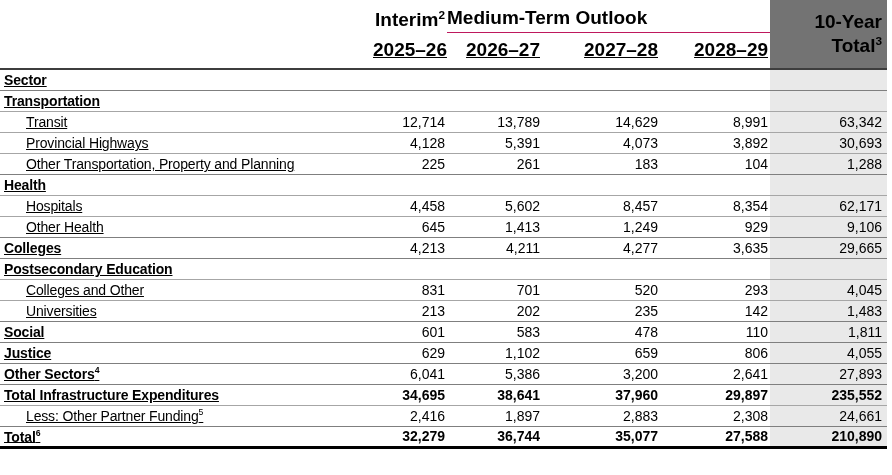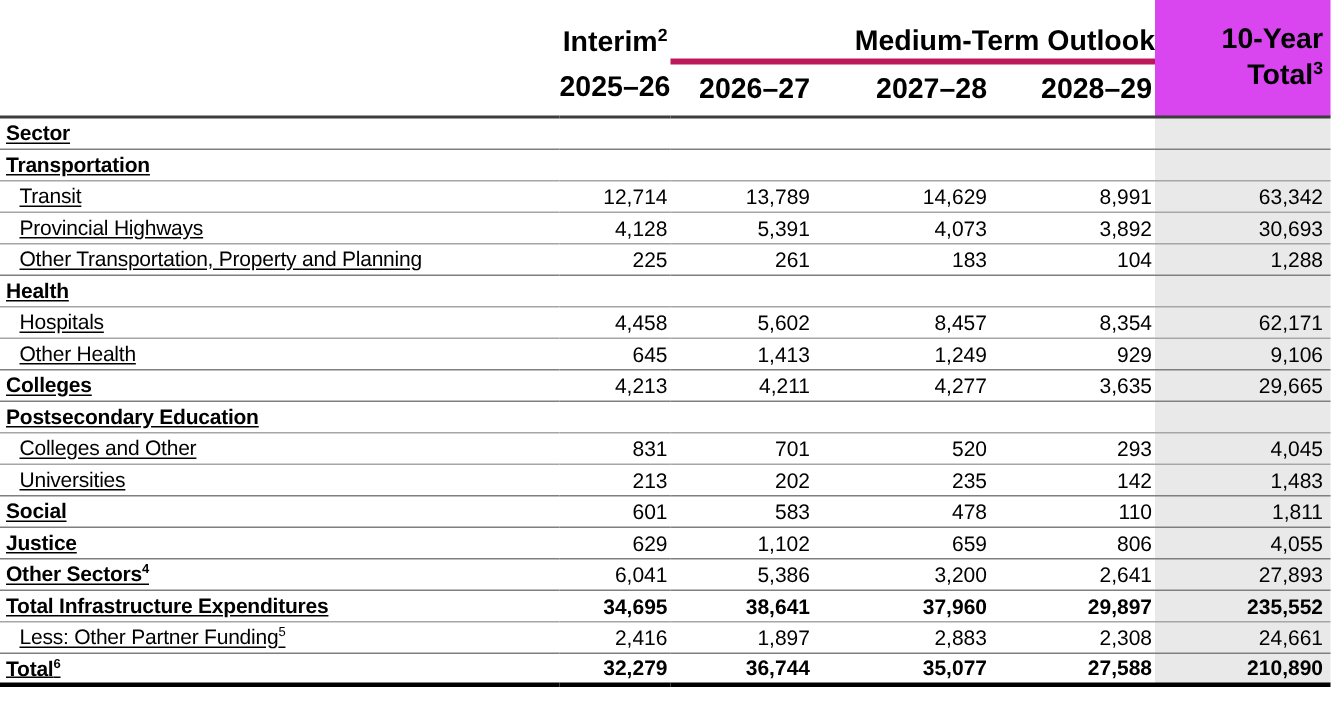--- a/index.html
+++ b/index.html
@@ -10,40 +10,40 @@
   table.fin {
     border-collapse: collapse; table-layout: fixed; width: 887px;
   }
   
   thead th { font-weight: bold; font-size: 19px; padding: 0; white-space: nowrap; }
   tr.hrow1 { height: 32px; }
   tr.hrow2 { height: 37px; }
   th.spacer { border: none; }
   th.interim { text-align: right; vertical-align: bottom; padding: 0 2px 1px 0; }
   th.mto {
-    text-align: right; vertical-align: top; padding-top: 17px;
-    border-bottom: 4px solid #be185d;
+    text-align: left; vertical-align: top; padding-top: 7px;
+    border-bottom: 1px solid #be185d;
   }
   th.tenyear {
     text-align: right; vertical-align: middle; padding-right: 5px;
-    background: #d946ef; line-height: 19px;
+    background: #737373; line-height: 19px;
     border-bottom: 2px solid #3d3d3d;
   }
-  tr.hrow2 th { border-bottom: 2px solid #3d3d3d; }
+  tr.hrow2 th { border-bottom: 2px solid #3d3d3d; text-decoration: underline; }
   th.yr { text-align: right; vertical-align: middle; padding-right: 2px; }
   sup { font-size: 0.62em; }
   
   tbody tr { height: 21px; }
   tbody th, tbody td {
     font-size: 14px; font-weight: normal; padding: 0;
     border-bottom: 1px solid #a6a6a6; white-space: nowrap;
     vertical-align: middle;
   }
   tbody th.lbl { text-align: left; padding-left: 4px; letter-spacing: -0.15px; text-decoration: underline; }
-  tbody th.lbl.indent { padding-left: 13px; margin-left: 28px; }
+  tbody th.lbl.indent { padding-left: 26px; margin-left: 28px; }
   tr.section th.lbl { font-weight: bold; }
   tbody td.val { text-align: right; padding-right: 2px; }
   tbody td.val:last-child { background: #e9e9e9; padding-right: 5px; margin-top: 16px; }
   tr.bold-values td.val { font-weight: bold; }
   tr.sep-dark th, tr.sep-dark td { border-bottom-color: #7f7f7f; }
   tr.sep-final th, tr.sep-final td { border-bottom: 3px solid #000000; }
 </style>
 </head>
 <body>
 

